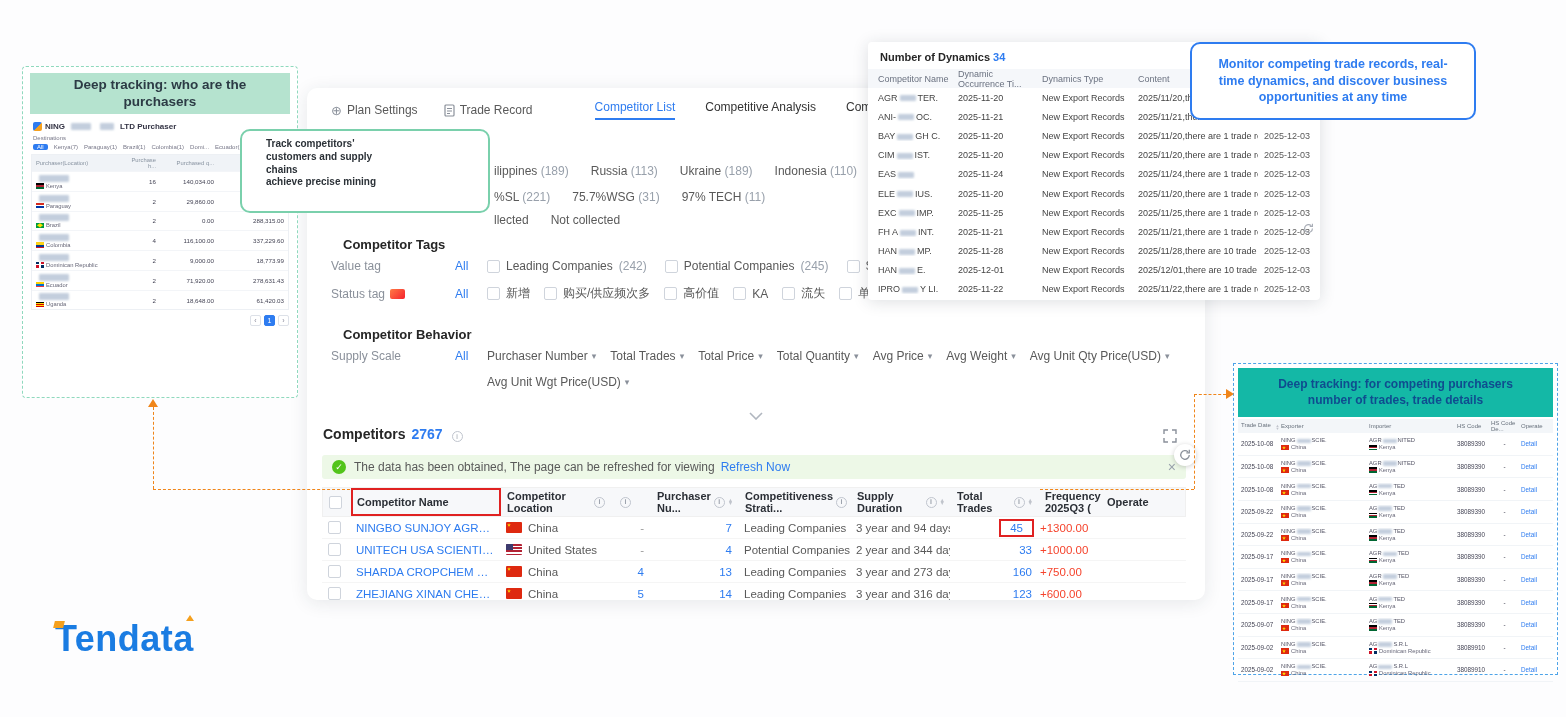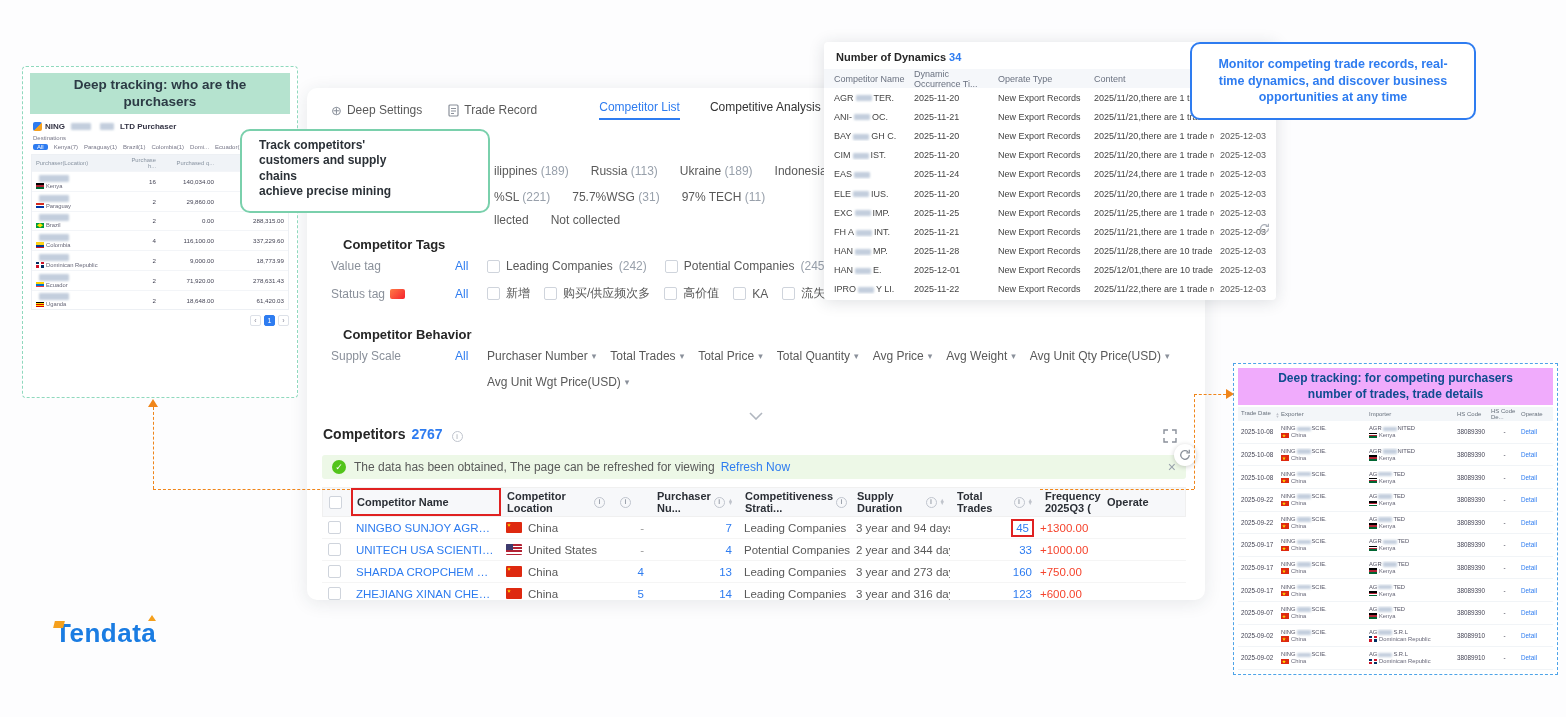--- a/index.html
+++ b/index.html
@@ -84,59 +84,59 @@
   .comp-thead { background:#f7f8fa; border:1px solid #f0f0f0; height:30px; }
   .hc { display:flex; align-items:center; padding:0 6px; font-size:11px; color:#2b2f36; font-weight:600; line-height:1.1; overflow:hidden; }
   .trow { height:22px; border-bottom:1px solid #f5f5f5; }
   .tc { display:flex; align-items:center; padding:0 6px; color:#595959; white-space:nowrap; overflow:hidden; }
   .tc.num { justify-content:flex-end; }
   .tc .blue, .tc.blue { color:var(--accent,#2e7cf0); }
   .tc.dash { color:#999; justify-content:flex-end; }
   .comp-link { color:var(--accent,#2e7cf0); overflow:hidden; text-overflow:ellipsis; }
   .tc.freq { color:var(--freq-red,#f5432c); padding-left:2px; }
   .red-box { box-shadow:inset 0 0 0 2px var(--red,#e02121); }
-  .red-box-sm { box-shadow:0 0 0 2px var(--red,#e02121); padding:1px 3px; color:var(--accent,#2e7cf0); }
+  .red-box-sm { box-shadow:0 0 0 2px var(--red,#e02121); padding:1px 9px; color:var(--accent,#2e7cf0); }
 
   
-  .dyn-panel { position:absolute; left:824px; top:42px; width:452px; height:258px; background:#fff; border-radius:4px; box-shadow:0 2px 16px rgba(31,45,61,.15); z-index:5; overflow:hidden; }
+  .dyn-panel { position:absolute; left:868px; top:42px; width:452px; height:258px; background:#fff; border-radius:4px; box-shadow:0 2px 16px rgba(31,45,61,.15); z-index:5; overflow:hidden; }
   .dyn-title { padding:9px 12px 6px; font-size:11px; font-weight:bold; color:#262626; }
   .dyn-title .n { color:var(--accent,#2e7cf0); }
   .dyn-thead, .dyn-row { display:grid; grid-template-columns:80px 84px 96px 1fr; padding:0 10px; align-items:center; }
   .dyn-thead { background:#f5f7fa; height:19px; font-size:9px; color:#6b7280; }
   .dyn-row { height:19.2px; font-size:9px; color:#444; }
   .dc { white-space:nowrap; overflow:hidden; padding-right:6px; }
   .dc .redact { height:6px; margin:0 2px; }
   .dc.content { display:flex; align-items:center; padding-right:0; }
   .dc .ct { flex:1; white-space:nowrap; overflow:hidden; }
   .dc .cd { margin-left:6px; color:#595959; flex:none; }
   .dyn-refresh { position:absolute; right:6px; top:178px; }
 
   
-  .callout-track { position:absolute; left:240px; top:129px; width:250px; height:84px; background:#fff; border:2px solid #7ad0ac; border-radius:10px; padding:7px 17px; font-size:12px; font-weight:bold; color:#2b3137; line-height:1.28; z-index:6; }
+  .callout-track { position:absolute; left:240px; top:129px; width:250px; height:84px; background:#fff; border:2px solid #7ad0ac; border-radius:10px; padding:7px 24px; font-size:10px; font-weight:bold; color:#2b3137; line-height:1.28; z-index:6; }
   .callout-monitor { position:absolute; left:1190px; top:42px; width:286px; height:78px; background:#fff; border:2px solid var(--accent,#2e7cf0); border-radius:10px; display:flex; align-items:center; justify-content:center; text-align:center; color:var(--accent,#2e7cf0); font-size:12.5px; font-weight:600; line-height:1.35; padding:4px 16px; z-index:6; }
 
   
   .detail-card { position:absolute; left:1233px; top:363px; width:325px; height:312px; border:1.5px dashed #4da3e8; background:#fff; padding:4px; z-index:4; }
-  .detail-header { background:#f0abfc; color:#0f4c8f; font-weight:bold; font-size:12px; text-align:center; line-height:1.3; padding:3px 2px; }
+  .detail-header { background:#14b8a6; color:#0f4c8f; font-weight:bold; font-size:12px; text-align:center; line-height:1.3; padding:9px 2px; }
   .t2-thead, .tr2 { display:grid; grid-template-columns:40px 88px 88px 34px 30px 1fr; align-items:center; padding:0 3px; }
   .t2-thead { background:#f3f6f9; height:14px; font-size:6px; color:#67707c; margin-top:2px; }
   .tr2 { height:22.6px; border-bottom:1px solid #f1f4f7; font-size:6.3px; color:#445; }
   .t2 { overflow:hidden; white-space:nowrap; padding-right:3px; }
   .t2 .l1 { font-size:5.8px; color:#556; }
   .t2 .l1 .redact { height:4.5px; margin:0 1px; }
   .t2 .l2 { display:flex; align-items:center; font-size:5.8px; color:#667; margin-top:1px; }
   .t2.ctr { text-align:center; }
   .detail-link { color:var(--accent,#2e7cf0); }
 
   
   .dash-h { position:absolute; border-top:1.5px dashed var(--orange,#f08519); z-index:7; }
   .dash-v { position:absolute; border-left:1.5px dashed var(--orange,#f08519); z-index:7; }
   .arr-up { position:absolute; width:0; height:0; border-left:5px solid transparent; border-right:5px solid transparent; border-bottom:8px solid var(--orange,#f08519); z-index:7; }
   .arr-right { position:absolute; width:0; height:0; border-top:5px solid transparent; border-bottom:5px solid transparent; border-left:8px solid var(--orange,#f08519); z-index:7; }
-  .logo { position:absolute; left:55px; top:618px; font-size:26px; font-weight:800; color:#1a7ce2; letter-spacing:.5px; z-index:2; }
+  .logo { position:absolute; left:55px; top:618px; font-size:36px; font-weight:800; color:#1a7ce2; letter-spacing:.5px; z-index:2; }
   .logo .t { position:relative; }
   .logo .t::before { content:""; position:absolute; left:-1px; top:3px; width:10px; height:7px; background:#f5a01d; transform:skewX(-14deg); }
   .logo .a-last { position:relative; }
   .logo .a-last::after { content:""; position:absolute; right:0px; top:-3px; border-left:4px solid transparent; border-right:4px solid transparent; border-bottom:6px solid #f5a01d; }
 </style>
 </head>
 <body>
 
 <div class="canvas">
 
@@ -241,21 +241,21 @@
         <span class="pg cur">1</span>
         <span class="pg">›</span>
       </div>
     </div>
   </div>
 
   <div class="main-panel">
     <div class="toolbar">
       <span class="tool-item">
         <span class="tool-ic">⊕</span>
-        <span>Deep Settings</span>
+        <span>Plan Settings</span>
       </span>
       <span class="tool-item">
         <svg width="11" height="13" viewBox="0 0 11 13" fill="none" stroke="#8a909a" stroke-width="1.2">
             <rect x="1" y="1" width="9" height="11" rx="1"></rect>
             <line x1="3" y1="4.5" x2="8" y2="4.5"></line>
             <line x1="3" y1="7" x2="8" y2="7"></line>
             <line x1="3" y1="9.5" x2="6" y2="9.5"></line>
           </svg>
         <span>Trade Record</span>
       </span>
@@ -498,21 +498,21 @@
   </div>
 
   <div class="dyn-panel">
     <div class="dyn-title">
       <span>Number of Dynamics</span>
       <span class="n">34</span>
     </div>
     <div class="dyn-thead">
         <div class="dh">Competitor Name</div>
         <div class="dh">Dynamic Occurrence Ti...</div>
-        <div class="dh">Operate Type</div>
+        <div class="dh">Dynamics Type</div>
         <div class="dh">Content</div>
       </div>
     <div>
   <div class="dyn-row">
     <div class="dc">AGR<span class="redact w16"></span>TER.</div>
     <div class="dc">2025-11-20</div>
     <div class="dc">New Export Records</div>
     <div class="dc content">
             <span class="ct">2025/11/20,there are 1 trade records of supply to A.</span>
             <span class="cd">2025-12-03</span>

